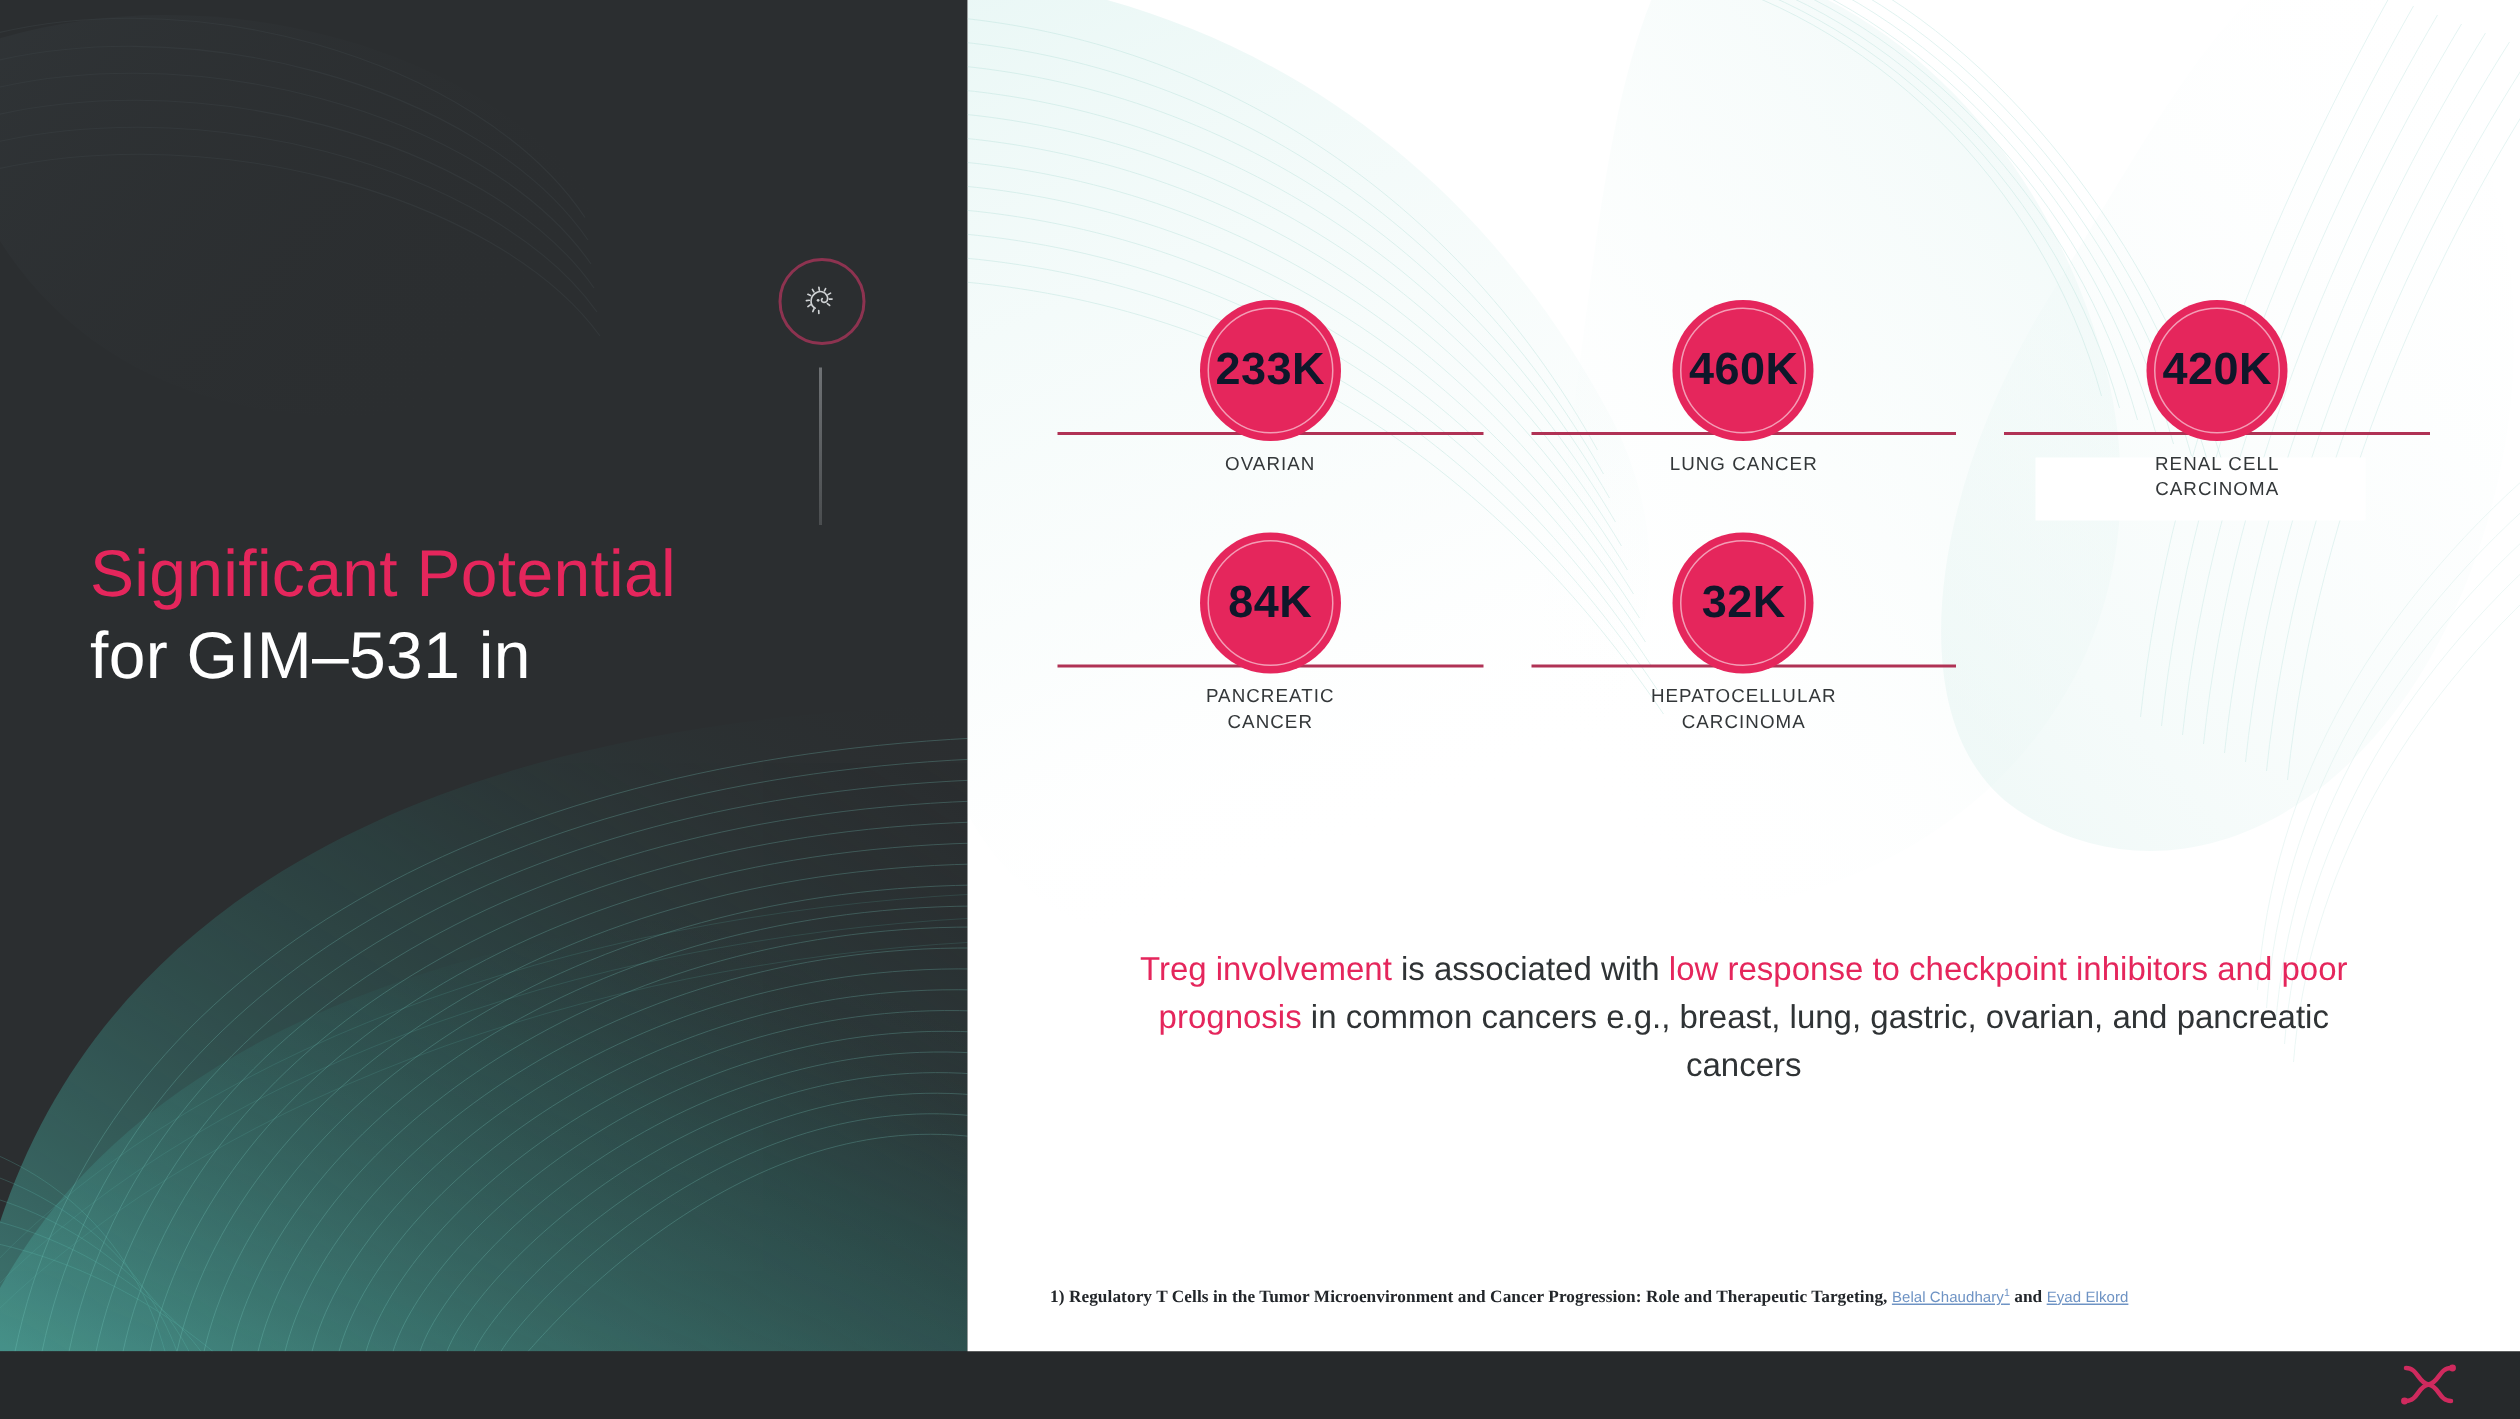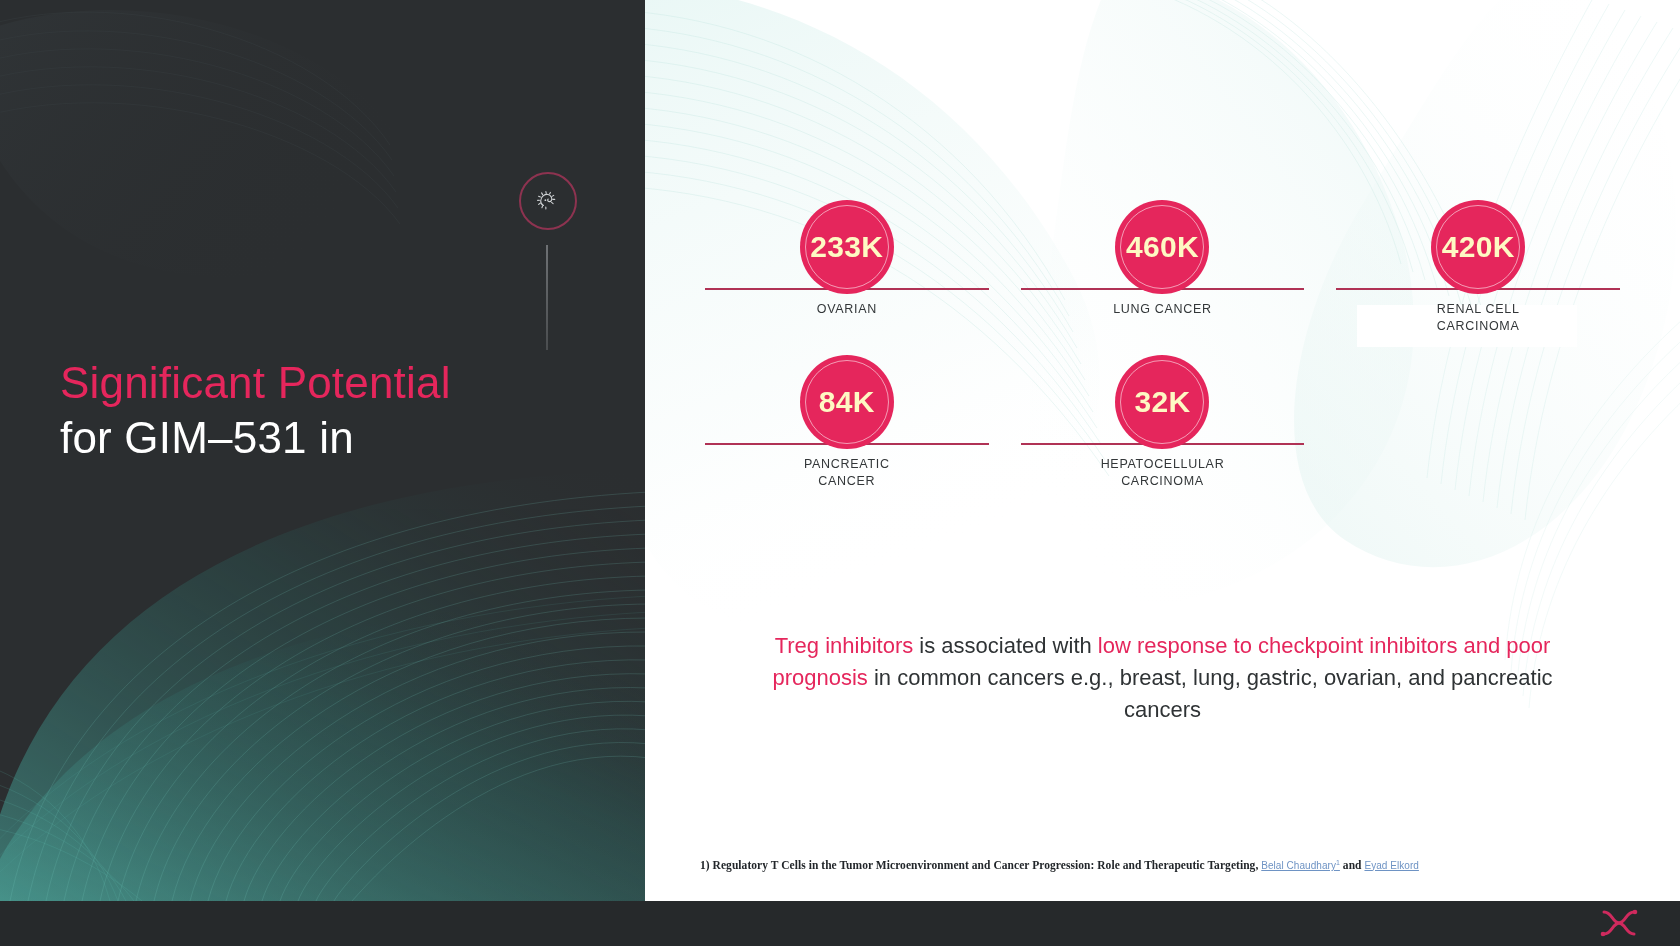--- a/index.html
+++ b/index.html
@@ -109,21 +109,21 @@
   }
   .metric .bubble::after {
     content:"";
     position:absolute;
     left:5px; top:5px; right:5px; bottom:5px;
     border:1.5px solid rgba(255,255,255,0.55);
     border-radius:50%;
   }
   .metric .bubble-value {
     position:relative; z-index:3;
-    color:#fef9c3;
+    color:#0f172a;
     font-size:30px;
     font-weight:700;
     letter-spacing:0.3px;
   }
 
   .metric .rule {
     position:absolute;
     left:0; right:0; top:88px;
     height:1.5px;
     background:#b03255;
@@ -423,21 +423,21 @@
           <span class="bubble-value">32K</span>
         </div>
         <div class="label">
           <span>HEPATOCELLULAR</span>
           <span>CARCINOMA</span>
         </div>
       </div>
 
     </div>
 
-    <div class="summary"><span class="hl">Treg inhibitors</span><span> is associated with </span><span class="hl">low response to checkpoint inhibitors and poor prognosis</span><span> in common cancers e.g., breast, lung, gastric, ovarian, and pancreatic cancers</span></div>
+    <div class="summary"><span class="hl">Treg involvement</span><span> is associated with </span><span class="hl">low response to checkpoint inhibitors and poor prognosis</span><span> in common cancers e.g., breast, lung, gastric, ovarian, and pancreatic cancers</span></div>
 
     <div class="footnote"><span>1) Regulatory T Cells in the Tumor Microenvironment and Cancer Progression: Role and Therapeutic Targeting, </span><a class="lnk" href="#"><span>Belal Chaudhary</span><span class="sup">1</span></a><span class="lnk" style="text-decoration:none;color:#22262a;font-family:'Liberation Serif',serif;font-size:11.5px;font-weight:700;"> and </span><a class="lnk" href="#">Eyad Elkord</a></div>
 
   </div>
 
   <div class="footer-bar">
     <svg class="footer-logo" viewBox="0 0 46 34">
       <g stroke="#cf2a5e" stroke-width="3" fill="none" stroke-linecap="round">
         <path d="M8,6 C16,6 16,16 23,17 C30,18 30,28 38,28"></path>
         <path d="M8,28 C16,28 16,18 23,17 C30,16 30,6 38,6"></path>

